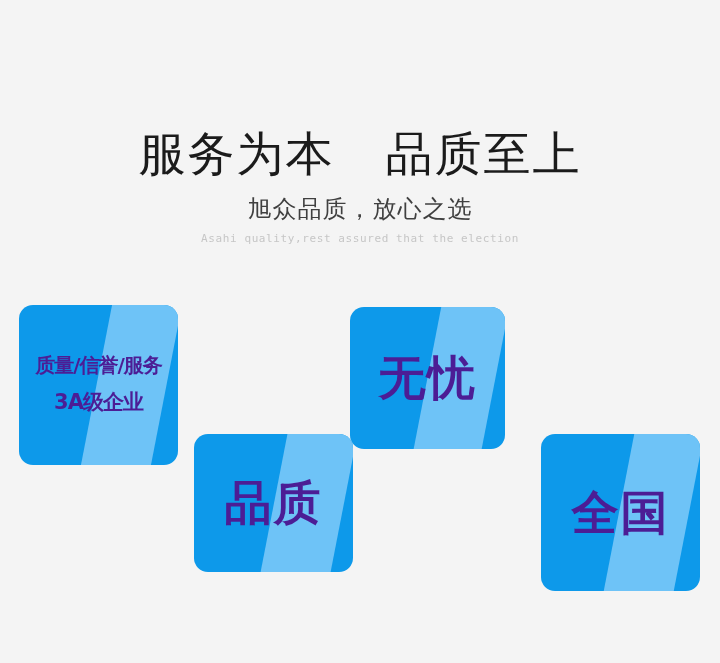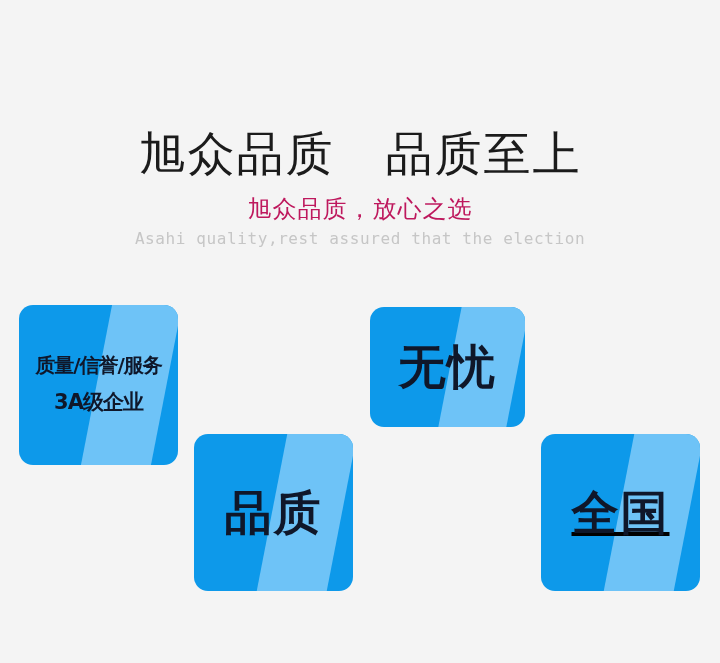--- a/index.html
+++ b/index.html
@@ -42,28 +42,28 @@
     letter-spacing: 2px;
     white-space: pre;
   }
 
   .sub-title {
     margin-top: 12px;
     font-family: "DejaVu Serif", "Liberation Serif", serif;
     font-size: 24px;
     line-height: 30px;
     font-weight: 400;
-    color: #be185d;
+    color: #404040;
     letter-spacing: 1px;
   }
 
   .eng-title {
     margin-top: 8px;
     font-family: "DejaVu Sans Mono", "Liberation Mono", monospace;
-    font-size: 16px;
+    font-size: 11px;
     line-height: 14px;
     color: #c6c6c6;
     letter-spacing: 0.6px;
   }
 
   
   .card {
     position: absolute;
     border-radius: 14px;
     overflow: hidden;
@@ -89,21 +89,21 @@
     width: 100%;
     height: 100%;
     display: flex;
     flex-direction: column;
     align-items: center;
     justify-content: center;
     box-sizing: border-box;
   }
 
   .card-line {
-    color: #0f172a;
+    color: #4c1d95;
     font-family: "DejaVu Sans", "Liberation Sans", sans-serif;
     font-weight: bold;
     text-align: center;
     white-space: nowrap;
   }
 
   
   #card-aaa { left: 19px; top: 305px; width: 159px; height: 160px; }
   #card-aaa .card-inner { justify-content: center; gap: 9px; }
   #card-aaa .line-small {
@@ -118,31 +118,31 @@
   }
 
   
   .card-two-line .card-inner { gap: 2px; }
   .card-two-line .card-line {
     font-size: 47px;
     line-height: 54px;
     letter-spacing: 2px;
   }
 
-  #card-quality   { left: 194px; top: 434px; width: 159px; height: 157px; }
-  #card-aftersale { left: 370px; top: 307px; width: 155px; height: 120px; }
-  #card-warranty  { left: 541px; top: 434px; width: 159px; height: 157px; text-decoration: underline; }
+  #card-quality   { left: 194px; top: 434px; width: 159px; height: 138px; }
+  #card-aftersale { left: 350px; top: 307px; width: 155px; height: 142px; }
+  #card-warranty  { left: 541px; top: 434px; width: 159px; height: 157px; }
 </style>
 </head>
 <body>
 
 <div id="banner">
 
   <div class="heading-block">
-    <div class="main-title">旭众品质   品质至上</div>
+    <div class="main-title">服务为本   品质至上</div>
     <div class="sub-title">旭众品质，放心之选</div>
     <div class="eng-title">Asahi quality,rest assured that the election</div>
   </div>
 
   <div class="card" id="card-aaa">
     <div class="stripe"></div>
     <div class="card-inner">
       <div class="card-line line-small">质量/信誉/服务</div>
       <div class="card-line line-big">3A级企业</div>
     </div>

